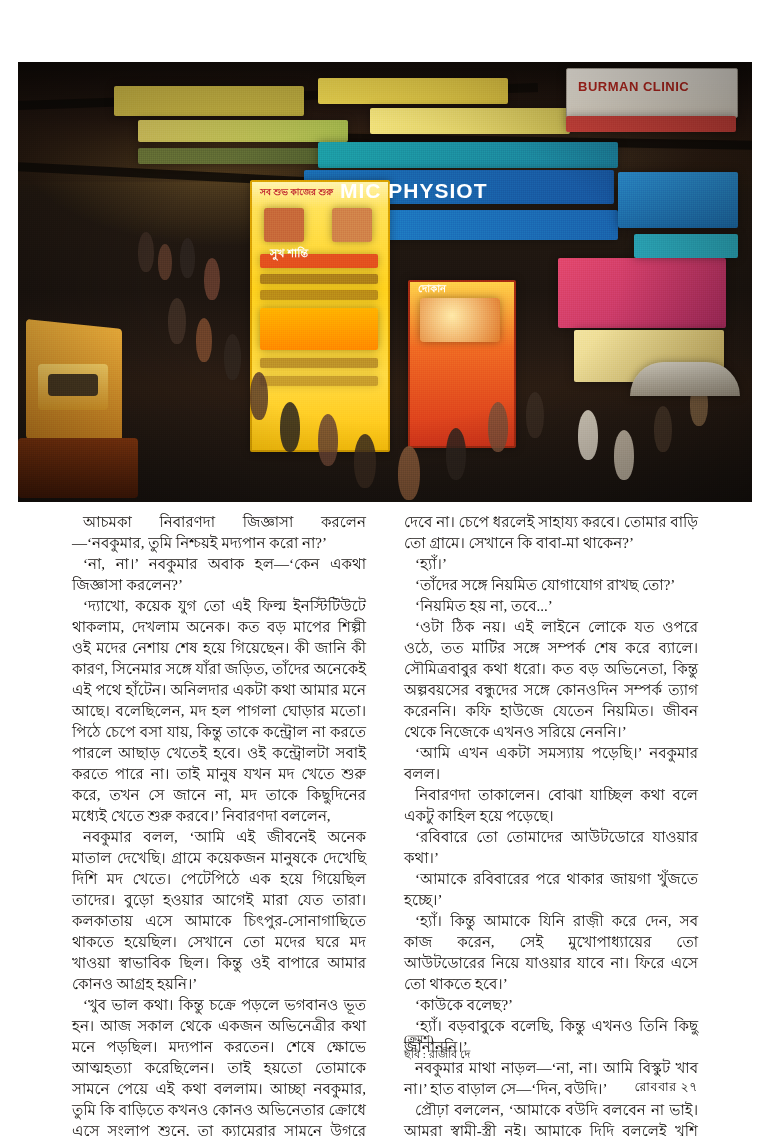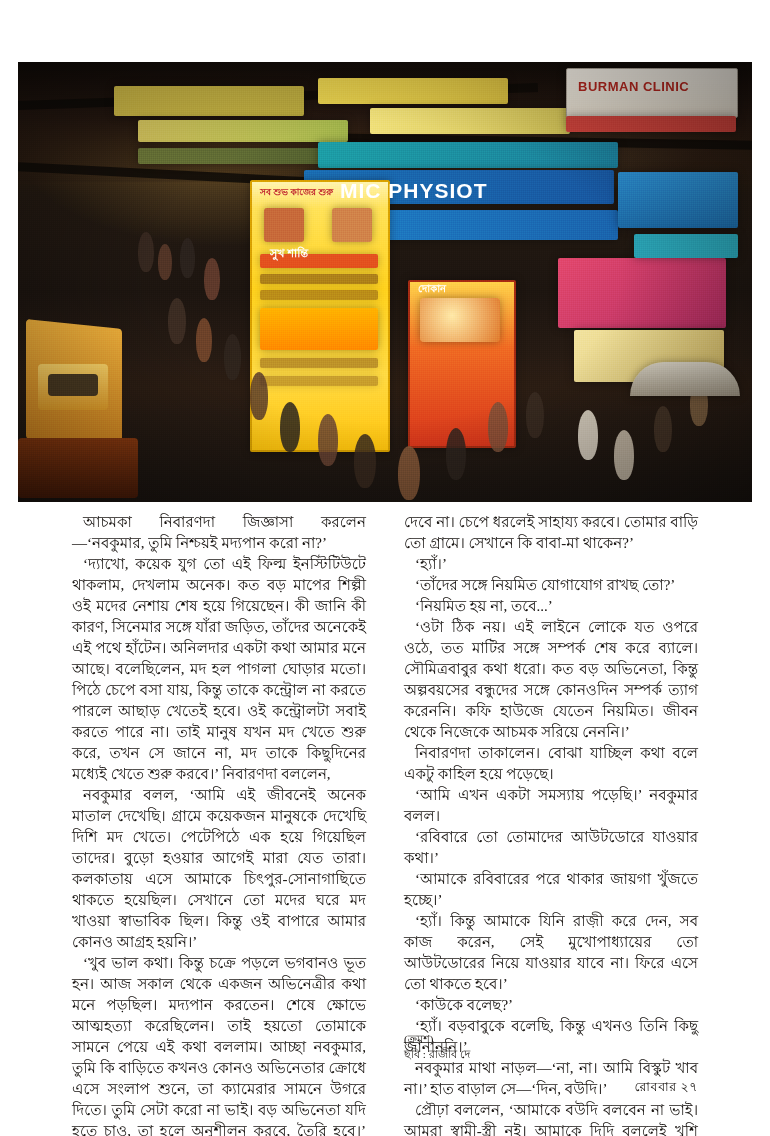--- a/index.html
+++ b/index.html
@@ -211,35 +211,36 @@
     <div class="ph-text" style="left:400px;top:222px;font-size:10px;color:#ffffff;">দোকান</div>
 
     <div class="ph-grain"></div>
     <div class="ph-vignette"></div>
   </div>
 
   <div class="cols">
 
     <div class="col left">
       <p>আচমকা নিবারণদা জিজ্ঞাসা করলেন—‘নবকুমার, তুমি নিশ্চয়ই মদ্যপান করো না?’</p>
+      <p>‘না, না।’ নবকুমার অবাক হল—‘কেন একথা জিজ্ঞাসা করলেন?’</p>
       <p>‘দ্যাখো, কয়েক যুগ তো এই ফিল্ম ইনস্টিটিউটে থাকলাম, দেখলাম অনেক। কত বড় মাপের শিল্পী ওই মদের নেশায় শেষ হয়ে গিয়েছেন। কী জানি কী কারণ, সিনেমার সঙ্গে যাঁরা জড়িত, তাঁদের অনেকেই এই পথে হাঁটেন। অনিলদার একটা কথা আমার মনে আছে। বলেছিলেন, মদ হল পাগলা ঘোড়ার মতো। পিঠে চেপে বসা যায়, কিন্তু তাকে কন্ট্রোল না করতে পারলে আছাড় খেতেই হবে। ওই কন্ট্রোলটা সবাই করতে পারে না। তাই মানুষ যখন মদ খেতে শুরু করে, তখন সে জানে না, মদ তাকে কিছুদিনের মধ্যেই খেতে শুরু করবে।’ নিবারণদা বললেন,</p>
       <p>নবকুমার বলল, ‘আমি এই জীবনেই অনেক মাতাল দেখেছি। গ্রামে কয়েকজন মানুষকে দেখেছি দিশি মদ খেতে। পেটেপিঠে এক হয়ে গিয়েছিল তাদের। বুড়ো হওয়ার আগেই মারা যেত তারা। কলকাতায় এসে আমাকে চিৎপুর-সোনাগাছিতে থাকতে হয়েছিল। সেখানে তো মদের ঘরে মদ খাওয়া স্বাভাবিক ছিল। কিন্তু ওই বাপারে আমার কোনও আগ্রহ হয়নি।’</p>
       <p>‘খুব ভাল কথা। কিন্তু চক্রে পড়লে ভগবানও ভূত হন। আজ সকাল থেকে একজন অভিনেত্রীর কথা মনে পড়ছিল। মদ্যপান করতেন। শেষে ক্ষোভে আত্মহত্যা করেছিলেন। তাই হয়তো তোমাকে সামনে পেয়ে এই কথা বললাম। আচ্ছা নবকুমার, তুমি কি বাড়িতে কখনও কোনও অভিনেতার ক্রোধে এসে সংলাপ শুনে, তা ক্যামেরার সামনে উগরে দিতে। তুমি সেটা করো না ভাই। বড় অভিনেতা যদি হতে চাও, তা হলে অনুশীলন করবে, তৈরি হবে।’ নিবারণদা বললেন।</p>
       <p>‘কিন্তু কীভাবে অনুশীলন করব?’</p>
       <p>‘ভাল প্রশ্ন। প্রাণকৃষ্ণকে ধরো। সে তোমাকে প্রথমে পাত্তা</p>
     </div>
 
     <div class="col right">
       <p class="noindent">দেবে না। চেপে ধরলেই সাহায্য করবে। তোমার বাড়ি তো গ্রামে। সেখানে কি বাবা-মা থাকেন?’</p>
       <p>‘হ্যাঁ।’</p>
       <p>‘তাঁদের সঙ্গে নিয়মিত যোগাযোগ রাখছ তো?’</p>
       <p>‘নিয়মিত হয় না, তবে...’</p>
-      <p>‘ওটা ঠিক নয়। এই লাইনে লোকে যত ওপরে ওঠে, তত মাটির সঙ্গে সম্পর্ক শেষ করে ব্যালে। সৌমিত্রবাবুর কথা ধরো। কত বড় অভিনেতা, কিন্তু অল্পবয়সের বন্ধুদের সঙ্গে কোনওদিন সম্পর্ক ত্যাগ করেননি। কফি হাউজে যেতেন নিয়মিত। জীবন থেকে নিজেকে আচমক সরিয়ে নেননি।’</p>
+      <p>‘ওটা ঠিক নয়। এই লাইনে লোকে যত ওপরে ওঠে, তত মাটির সঙ্গে সম্পর্ক শেষ করে ব্যালে। সৌমিত্রবাবুর কথা ধরো। কত বড় অভিনেতা, কিন্তু অল্পবয়সের বন্ধুদের সঙ্গে কোনওদিন সম্পর্ক ত্যাগ করেননি। কফি হাউজে যেতেন নিয়মিত। জীবন থেকে নিজেকে এখনও সরিয়ে নেননি।’</p>
+      <p>‘আমি এখন একটা সমস্যায় পড়েছি।’ নবকুমার বলল।</p>
       <p>নিবারণদা তাকালেন। বোঝা যাচ্ছিল কথা বলে একটু কাহিল হয়ে পড়েছে।</p>
-      <p>‘আমি এখন একটা সমস্যায় পড়েছি।’ নবকুমার বলল।</p>
       <p>‘রবিবারে তো তোমাদের আউটডোরে যাওয়ার কথা।’</p>
       <p>‘আমাকে রবিবারের পরে থাকার জায়গা খুঁজতে হচ্ছে।’</p>
       <p>‘হ্যাঁ। কিন্তু আমাকে যিনি রাজ়ী করে দেন, সব কাজ করেন, সেই মুখোপাধ্যায়ের তো আউটডোরের নিয়ে যাওয়ার যাবে না। ফিরে এসে তো থাকতে হবে।’</p>
       <p>‘কাউকে বলেছ?’</p>
       <p>‘হ্যাঁ। বড়বাবুকে বলেছি, কিন্তু এখনও তিনি কিছু জানাননি।’</p>
       <p>নবকুমার মাথা নাড়ল—‘না, না। আমি বিস্কুট খাব না।’ হাত বাড়াল সে—‘দিন, বউদি।’</p>
       <p>প্রৌঢ়া বললেন, ‘আমাকে বউদি বলবেন না ভাই। আমরা স্বামী-স্ত্রী নই। আমাকে দিদি বললেই খুশি হব।’</p>
     </div>
   </div>
 

